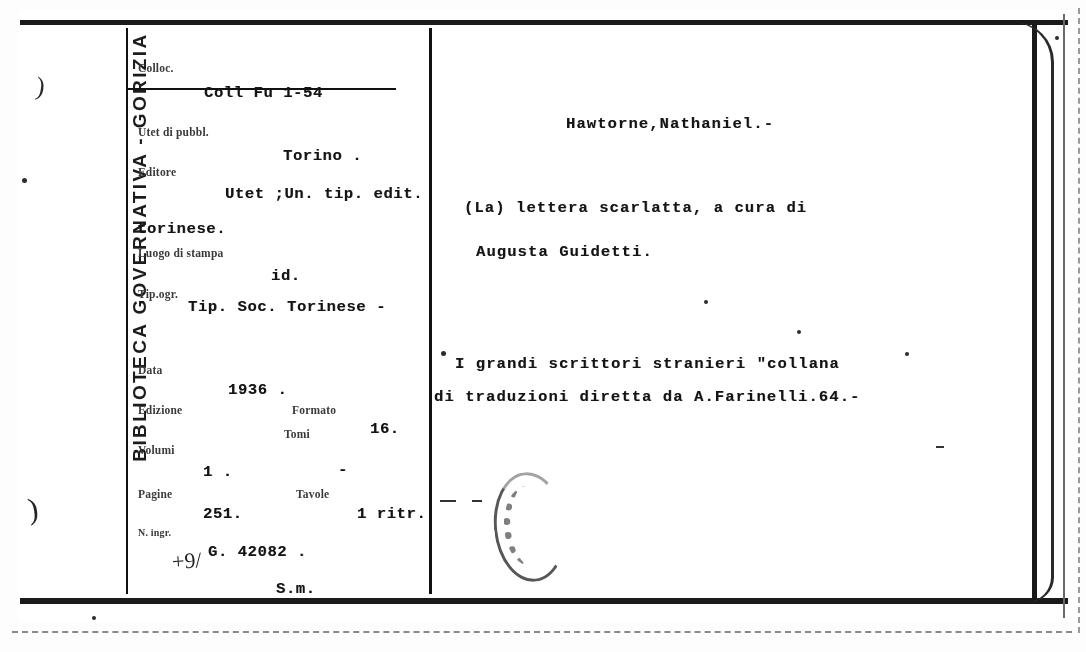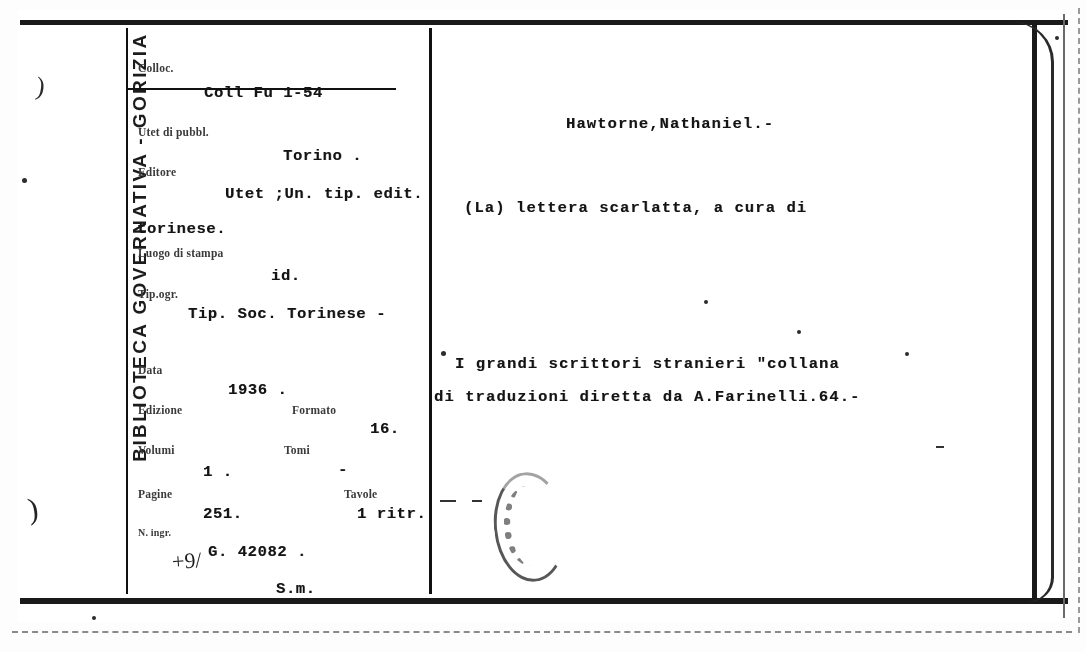--- a/index.html
+++ b/index.html
@@ -244,49 +244,50 @@
   <div class="t typed" style="left:283px; top:123px;">Torino .</div>
 
   <div class="t label" style="left:138px; top:166px;">Editore</div>
   <div class="t typed" style="left:225px; top:161px;">Utet ;Un. tip. edit.</div>
   <div class="t typed" style="left:137px; top:196px;">torinese.</div>
 
   <div class="t label" style="left:138px; top:247px;">Luogo di stampa</div>
   <div class="t typed" style="left:271px; top:243px;">id.</div>
 
   <div class="t label" style="left:138px; top:288px;">Tip.ogr.</div>
-  <div class="t typed" style="left:188px; top:281px;">Tip. Soc. Torinese -</div>
+  <div class="t typed" style="left:188px; top:274px;">Tip. Soc. Torinese -</div>
 
   <div class="t label" style="left:138px; top:364px;">Data</div>
   <div class="t typed" style="left:228px; top:357px;">1936 .</div>
 
   <div class="t label" style="left:138px; top:404px;">Edizione</div>
   <div class="t typed" style="left:230px; top:400px;"></div>
   <div class="t label" style="left:292px; top:404px;">Formato</div>
   <div class="t typed" style="left:370px; top:396px;">16.</div>
 
   <div class="t label" style="left:138px; top:444px;text-align:right;">Volumi</div>
   <div class="t typed" style="left:203px; top:439px;">1 .</div>
-  <div class="t label" style="left:284px; top:444px;text-align:center;">Tomi</div>
+  <div class="t label" style="left:284px; top:428px;text-align:center;">Tomi</div>
   <div class="t typed" style="left:338px; top:437px;">-</div>
 
   <div class="t label" style="left:138px; top:488px;">Pagine</div>
   <div class="t typed" style="left:203px; top:481px;">251.</div>
-  <div class="t label" style="left:296px; top:488px;margin-left:48px;">Tavole</div>
+  <div class="t label" style="left:296px; top:488px;">Tavole</div>
   <div class="t typed" style="left:357px; top:481px;">1 ritr.</div>
 
   <div class="t label tiny" style="left:138px; top:527px;">N. ingr.</div>
   <div class="t typed" style="left:208px; top:519px;">G. 42082 .</div>
 
   <div class="t" style="left:172px; top:548px; font-family:'Liberation Serif',serif; font-size:22px; transform:rotate(-4deg); color:#1f1f1f;">+9/</div>
   <div class="t typed" style="left:276px; top:556px;">S.m.</div>
 
   <div class="rt" style="left:464px; top:199px;">(La) lettera scarlatta, a cura di</div>
 
   <div class="rt" style="left:566px; top:115px;">Hawtorne,Nathaniel.-</div>
+  <div class="rt" style="left:476px; top:243px;">Augusta Guidetti.</div>
 
   <div class="rt" style="left:455px; top:355px;">I grandi scrittori stranieri "collana</div>
   <div class="rt" style="left:434px; top:388px;">di traduzioni diretta da A.Farinelli.64.-</div>
 
   <div class="mark-tl">)</div>
   <div class="mark-bl">)</div>
 
   <div class="hole-smudge"></div>
   <div class="hole-smudge2"></div>
 

